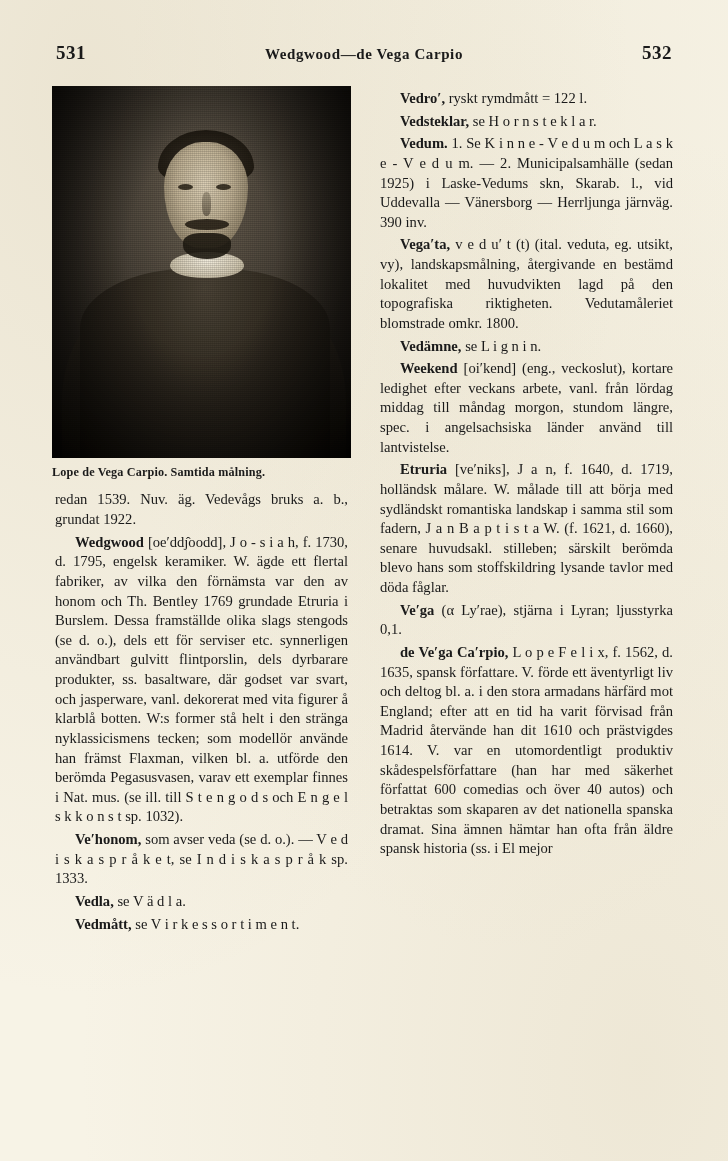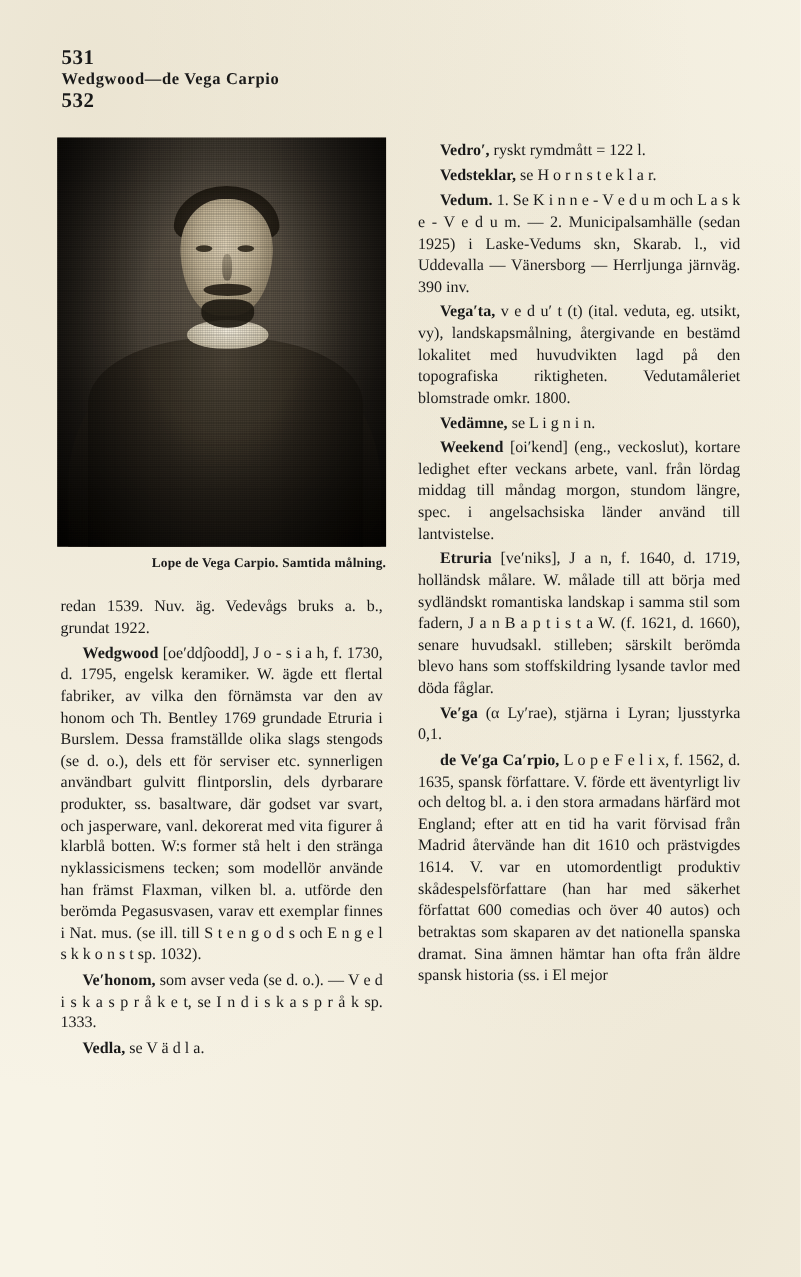--- a/index.html
+++ b/index.html
@@ -36,21 +36,20 @@
     position: relative;
     padding: 42px 52px 30px 52px;
   }
   
   .header {
     display: flex;
     align-items: baseline;
     justify-content: space-between;
     margin-bottom: 22px;
     padding: 0 4px;
-    flex-direction: column;
   }
   .folio {
     font-size: 19px;
     font-weight: 700;
     letter-spacing: 0.5px;
     font-family: "Liberation Serif", serif;
   }
   .running-head {
     font-size: 15px;
     font-weight: 700;
@@ -201,25 +200,25 @@
     position: absolute;
     left: 176px;
     top: 214px;
     width: 118px;
     height: 170px;
     border-radius: 10% 60% 0 0;
     background: linear-gradient(225deg, #3a3329 0%, #211d16 75%);
     opacity: 0.95;
   }
   .caption {
-    text-align: right;
+    text-align: left;
     font-size: 12.2px;
     font-weight: 700;
     letter-spacing: 0.15px;
-    margin: 6px 0 23px 0;
+    margin: 6px 0 10px 0;
   }
 </style>
 </head>
 <body>
 
 <div class="page">
   <div class="content">
 
     <div class="header">
       <span class="folio">531</span>
@@ -251,20 +250,21 @@
         </div>
 
         <p class="entry flush">redan 1539. Nuv. äg. Vedevågs bruks a. b., grundat 1922.</p>
 
         <p class="entry"><span class="hw">Wedgwood</span><span> [oe′ddȷ̂oodd], J o - s i a h, f. 1730, d. 1795, engelsk keramiker. W. ägde ett flertal fabriker, av vilka den förnämsta var den av honom och Th. Bentley 1769 grundade Etruria i Burslem. Dessa framställde olika slags stengods (se d. o.), dels ett för serviser etc. synnerligen användbart gulvitt flintporslin, dels dyrbarare produkter, ss. basaltware, där godset var svart, och jasperware, vanl. dekorerat med vita figurer å klarblå botten. W:s former stå helt i den stränga nyklassicismens tecken; som modellör använde han främst Flaxman, vilken bl. a. utförde den berömda Pegasusvasen, varav ett exemplar finnes i Nat. mus. (se ill. till S t e n g o d s och E n g e l s k k o n s t sp. 1032).</span></p>
 
         <p class="entry"><span class="hw">Ve′honom,</span><span> som avser veda (se d. o.). — V e d i s k a  s p r å k e t, se I n d i s k a  s p r å k sp. 1333.</span></p>
 
         <p class="entry"><span class="hw">Vedla,</span><span> se V ä d l a.</span></p>
 
+        <p class="entry"><span class="hw">Vedmått,</span><span> se V i r k e s s o r t i m e n t.</span></p>
 
       </div>
 
       <div class="col">
 
         <p class="entry"><span class="hw">Vedro′,</span><span> ryskt rymdmått = 122 l.</span></p>
 
         <p class="entry"><span class="hw">Vedsteklar,</span><span> se H o r n s t e k l a r.</span></p>
 
         <p class="entry"><span class="hw">Vedum.</span><span> 1. Se K i n n e - V e d u m och L a s k e - V e d u m. — 2. Municipalsamhälle (sedan 1925) i Laske-Vedums skn, Skarab. l., vid Uddevalla — Vänersborg — Herrljunga järnväg. 390 inv.</span></p>

